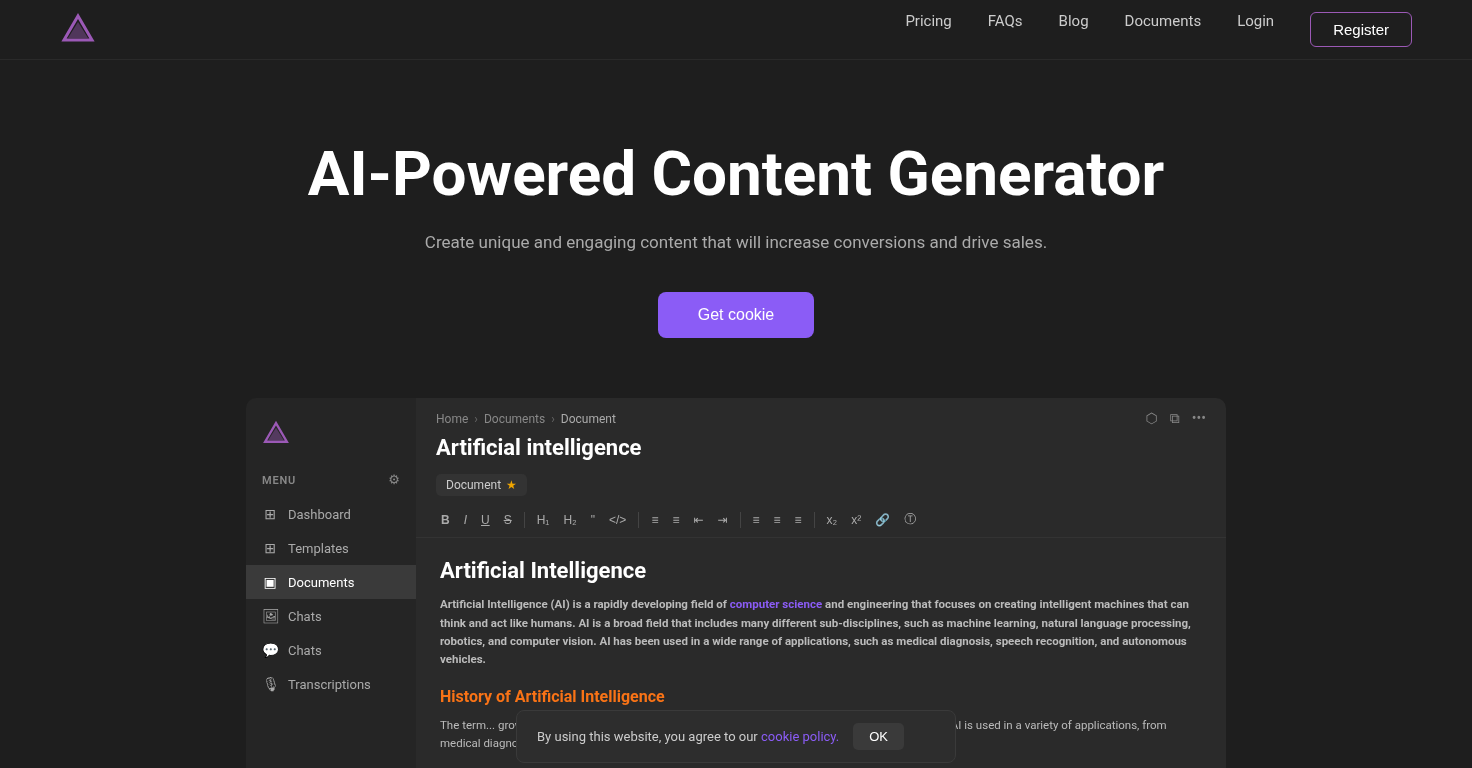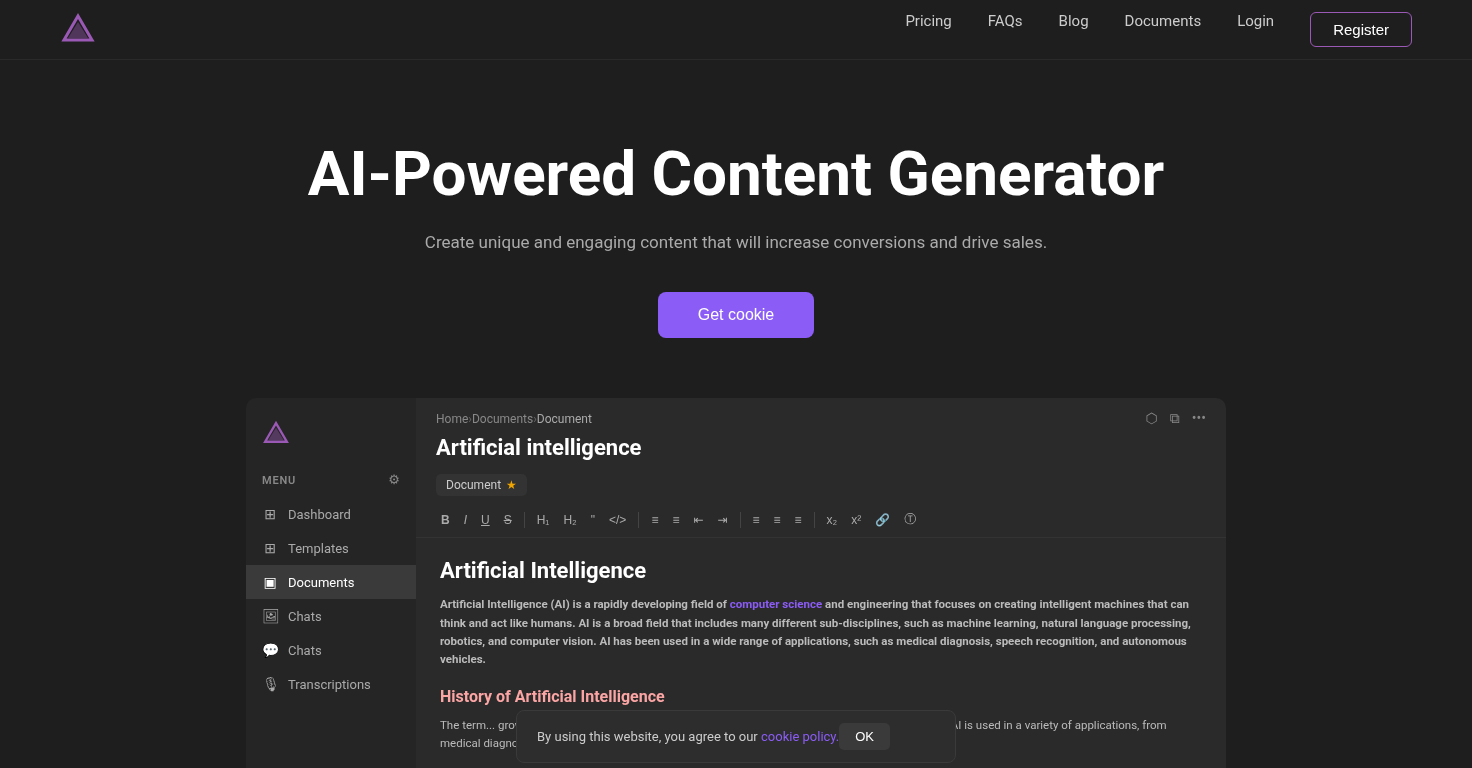--- a/index.html
+++ b/index.html
@@ -158,20 +158,21 @@
     }
     .doc-topbar {
       display: flex;
       align-items: center;
       justify-content: space-between;
       padding: 12px 20px 0;
     }
     .doc-breadcrumb {
       display: flex;
       align-items: center;
+      gap: 6px;
       font-size: 12px;
       color: #888;
     }
     .doc-breadcrumb span.sep {
       color: #666;
     }
     .doc-breadcrumb span.active-bc {
       color: #aaa;
     }
     .doc-title-row {
@@ -259,41 +260,42 @@
       margin-bottom: 18px;
       font-weight: bold;
     }
     .doc-content-body a {
       color: #8b5cf6;
       text-decoration: none;
     }
     .doc-content-h2 {
       font-size: 16px;
       font-weight: 700;
-      color: #fca5a5;
+      color: #f97316;
       margin-bottom: 10px;
     }
     .doc-content-body2 {
       font-size: 11.5px;
       color: #bbb;
       line-height: 1.6;
     }
 
     
     .cookie-banner {
       position: absolute;
       bottom: 10px;
       left: 50%;
       transform: translateX(-50%);
       background: #2d2d2d;
       border: 1px solid #3a3a3a;
       border-radius: 8px;
       padding: 12px 20px;
       display: flex;
       align-items: center;
+      gap: 14px;
       font-size: 13px;
       color: #cccccc;
       white-space: nowrap;
       z-index: 10;
       width: 440px;
     }
     .cookie-banner a {
       color: #8b5cf6;
       text-decoration: none;
     }

